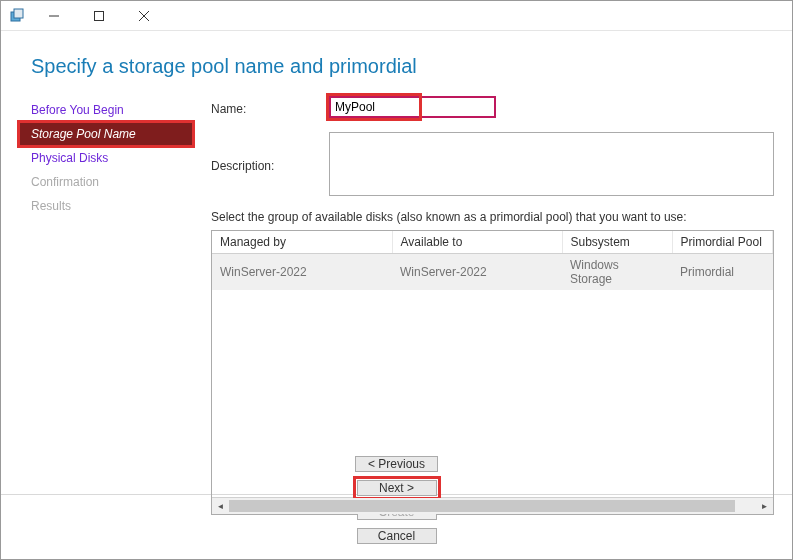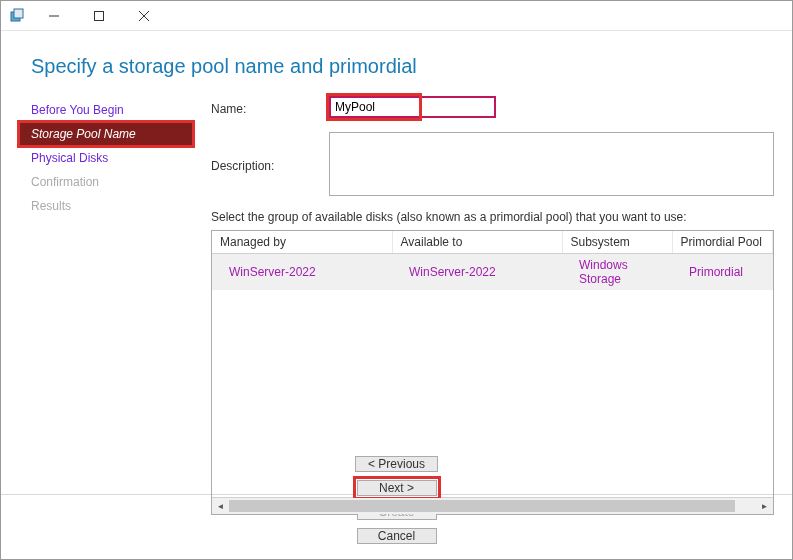--- a/index.html
+++ b/index.html
@@ -139,22 +139,22 @@
     thead th {
       text-align: left;
       font-weight: 400;
       padding: 4px 8px;
       border-bottom: 1px solid #d0d0d0;
       border-right: 1px solid #e8e8e8;
       background: #fff;
       color: #333;
     }
     tbody td {
-      padding: 4px 17px;
-      color: #a21caf;
+      padding: 4px 8px;
+      color: #737373;
     }
     tbody tr.selected { background: #f0f0f0; }
     .hscroll {
       height: 17px;
       background: #f0f0f0;
       display: flex;
       align-items: center;
       border-top: 1px solid #d0d0d0;
     }
     .hscroll .arrow {

